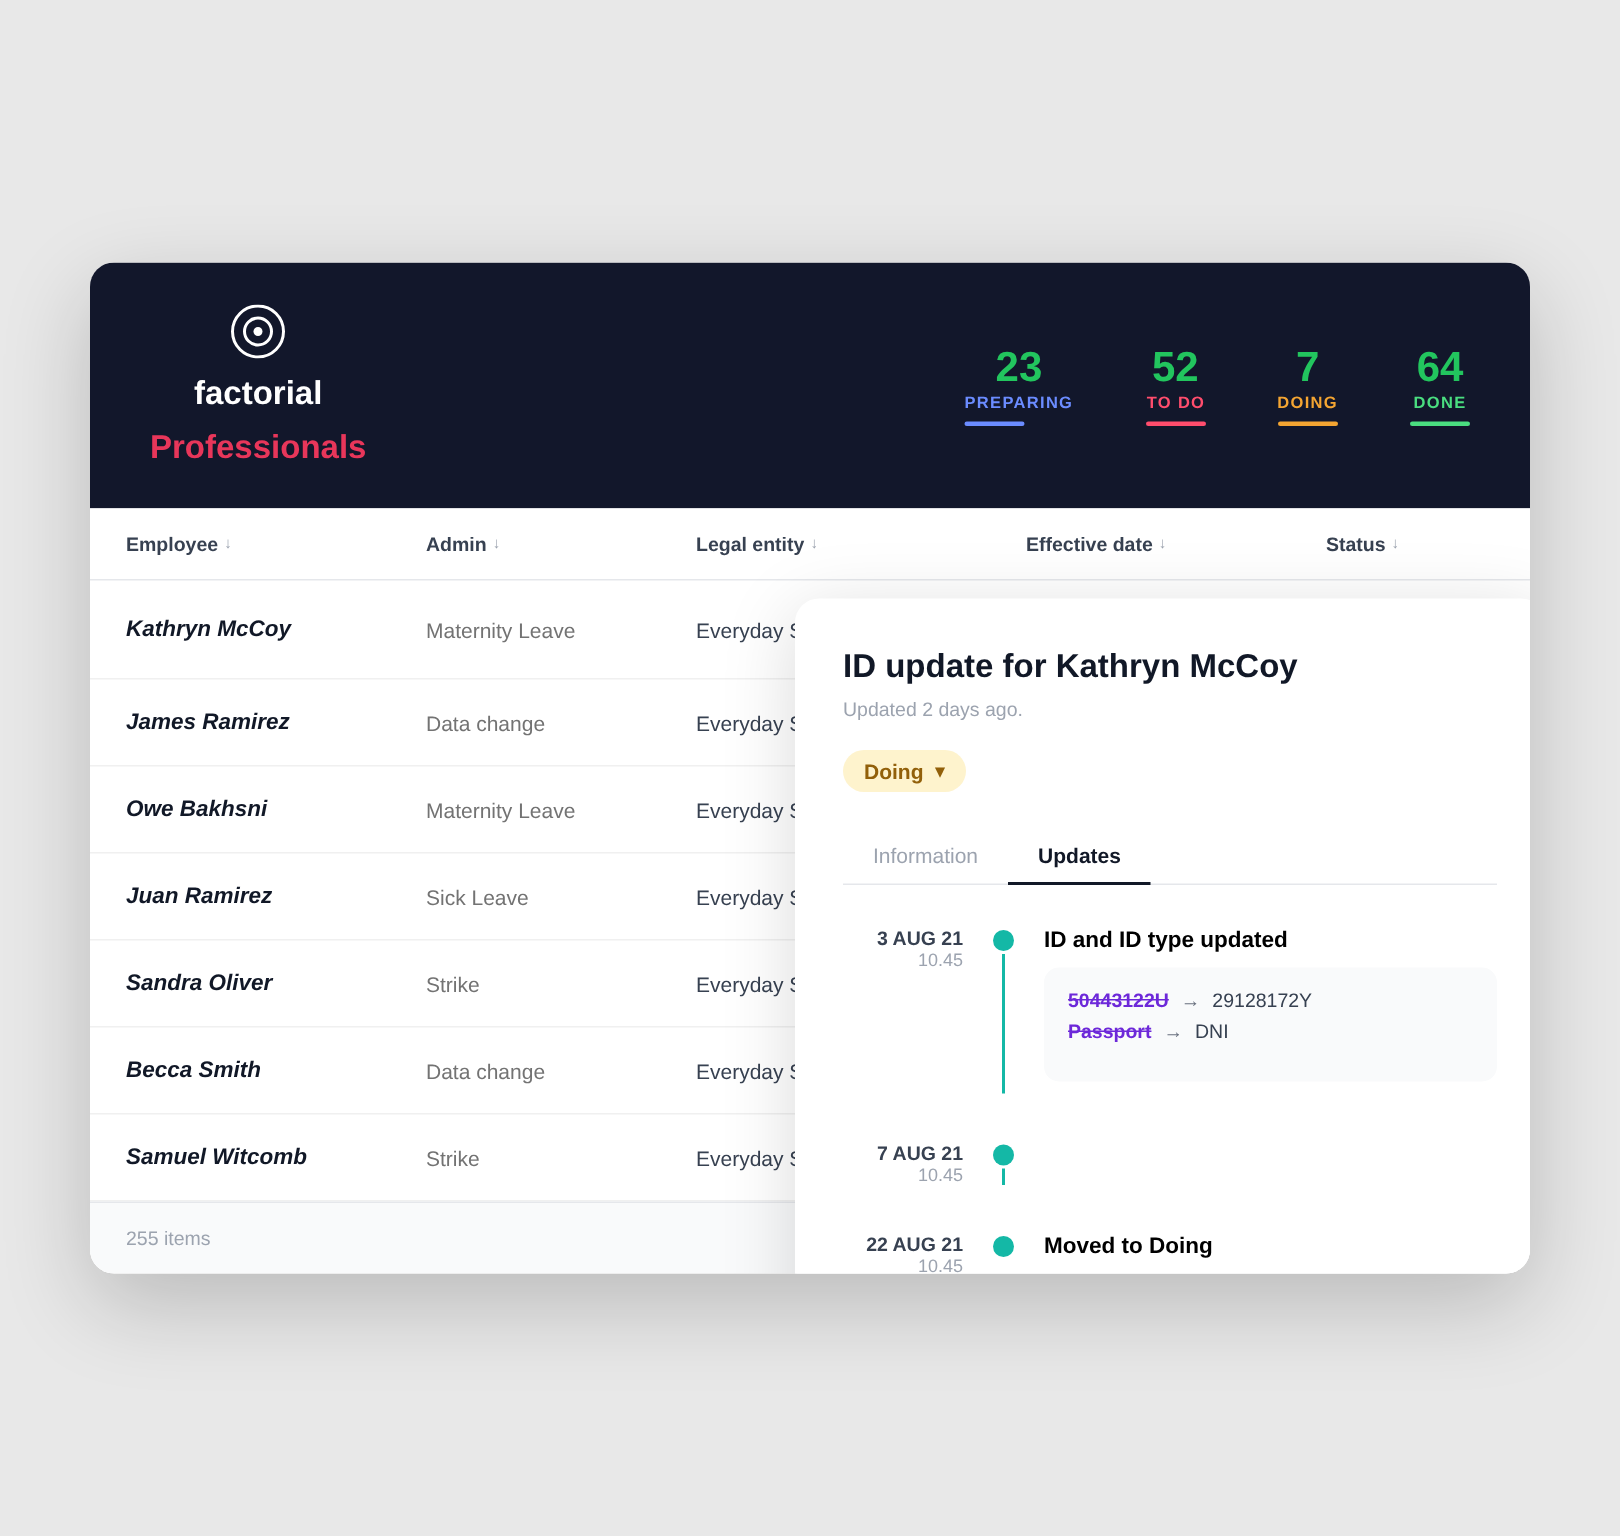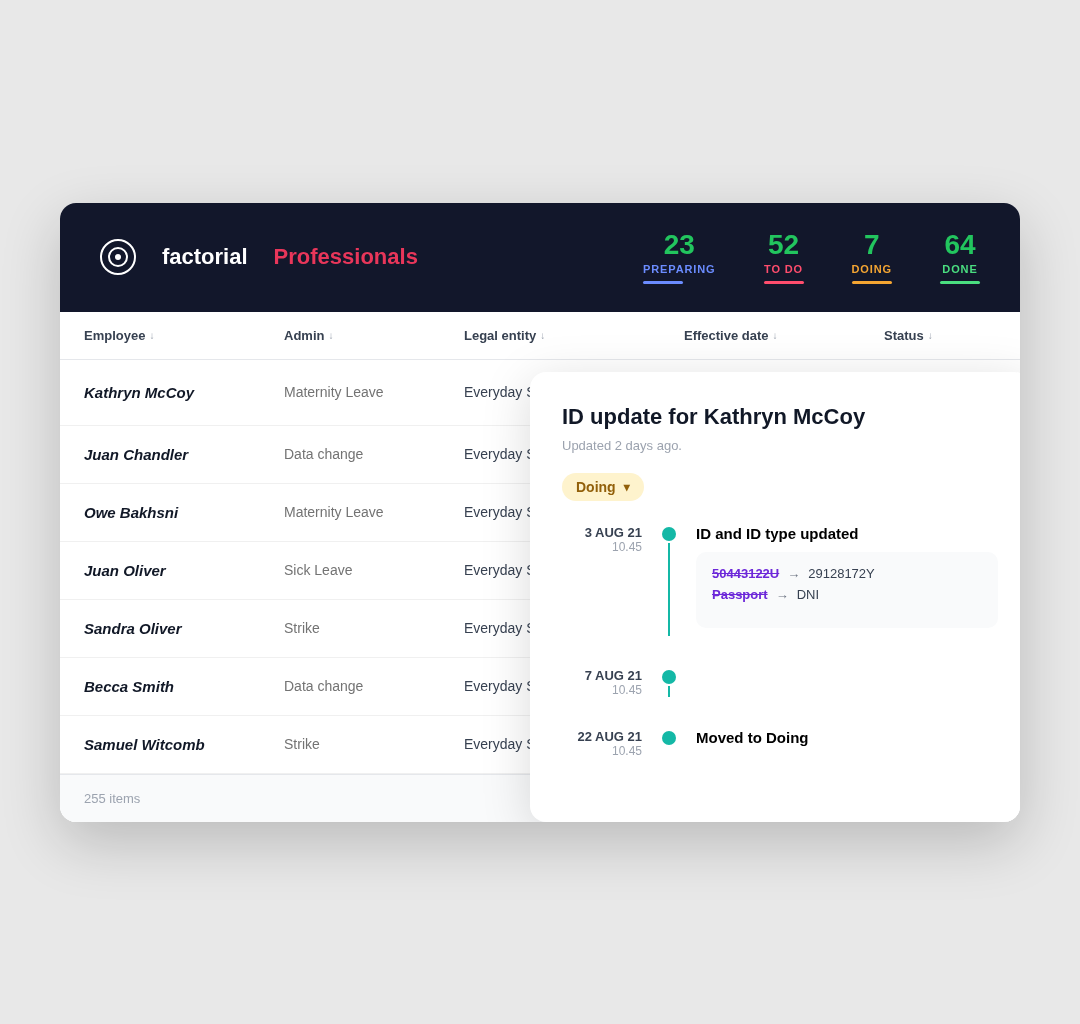--- a/index.html
+++ b/index.html
@@ -24,24 +24,25 @@
     .header {
       background: #12172b;
       padding: 28px 40px;
       display: flex;
       align-items: center;
       justify-content: space-between;
     }
     .logo {
       display: flex;
       align-items: center;
-      gap: 26px;
+      gap: 10px;
       color: #fff;
       font-size: 22px;
       font-weight: 700;
+      flex-direction: column;
     }
     .logo-icon {
       width: 36px;
       height: 36px;
     }
     .logo-factorial { color: #fff; }
     .logo-professionals { color: #e8365a; }
     .header-stats {
       display: flex;
       gap: 48px;
@@ -61,21 +62,21 @@
       letter-spacing: 0.08em;
       margin-top: 4px;
     }
     .stat-bar {
       height: 3px;
       border-radius: 2px;
       margin-top: 6px;
     }
     .stat-preparing .stat-label { color: #6b8cff; }
     .stat-preparing .stat-bar { background: #6b8cff; width: 40px; }
-    .stat-todo .stat-label { color: #ff4d6d; }
+    .stat-todo .stat-label { color: #ff4d6d; text-align: right; }
     .stat-todo .stat-bar { background: #ff4d6d; width: 40px; }
     .stat-doing .stat-label { color: #f4a532; }
     .stat-doing .stat-bar { background: #f4a532; width: 40px; }
     .stat-done .stat-label { color: #4ade80; }
     .stat-done .stat-bar { background: #4ade80; width: 40px; }
 
     
     .table-area {
       background: #fff;
       position: relative;
@@ -360,35 +361,35 @@
       <div class="cell-employee">Kathryn McCoy</div>
       <div class="cell-type">Maternity Leave</div>
       <div class="cell-entity">Everyday Software SL</div>
       <div class="cell-date">21 sep 2021</div>
       <div class="cell-status">
         <span class="badge-preparing">Preparing</span>
         <span class="bell-icon">🔔</span>
       </div>
     </div>
     <div class="table-row">
-      <div class="cell-employee">Juan Chandler</div>
+      <div class="cell-employee">James Ramirez</div>
       <div class="cell-type">Data change</div>
       <div class="cell-entity">Everyday S...</div>
       <div class="cell-date"></div>
       <div class="cell-status"></div>
     </div>
     <div class="table-row">
       <div class="cell-employee">Owe Bakhsni</div>
       <div class="cell-type">Maternity Leave</div>
       <div class="cell-entity">Everyday S...</div>
       <div class="cell-date"></div>
       <div class="cell-status"></div>
     </div>
     <div class="table-row">
-      <div class="cell-employee">Juan Oliver</div>
+      <div class="cell-employee">Juan Ramirez</div>
       <div class="cell-type">Sick Leave</div>
       <div class="cell-entity">Everyday S...</div>
       <div class="cell-date"></div>
       <div class="cell-status"></div>
     </div>
     <div class="table-row">
       <div class="cell-employee">Sandra Oliver</div>
       <div class="cell-type">Strike</div>
       <div class="cell-entity">Everyday S...</div>
       <div class="cell-date"></div>
@@ -415,20 +416,28 @@
 
     <div class="side-panel">
       <div class="panel-title">ID update for Kathryn McCoy</div>
       <div class="panel-subtitle">Updated 2 days ago.</div>
       <div class="status-badge-doing">
         <span>Doing</span>
         <span class="chevron-down">▾</span>
       </div>
 
       
+      <div class="panel-tabs">
+        <div class="panel-tab inactive">
+          <span>Information</span>
+        </div>
+        <div class="panel-tab active">
+          <span>Updates</span>
+        </div>
+      </div>
 
       
       <div class="timeline">
 
         <div class="timeline-item">
           <div class="timeline-left">
             <div class="timeline-date">3 AUG 21</div>
             <div class="timeline-time">10.45</div>
           </div>
           <div class="timeline-connector">

